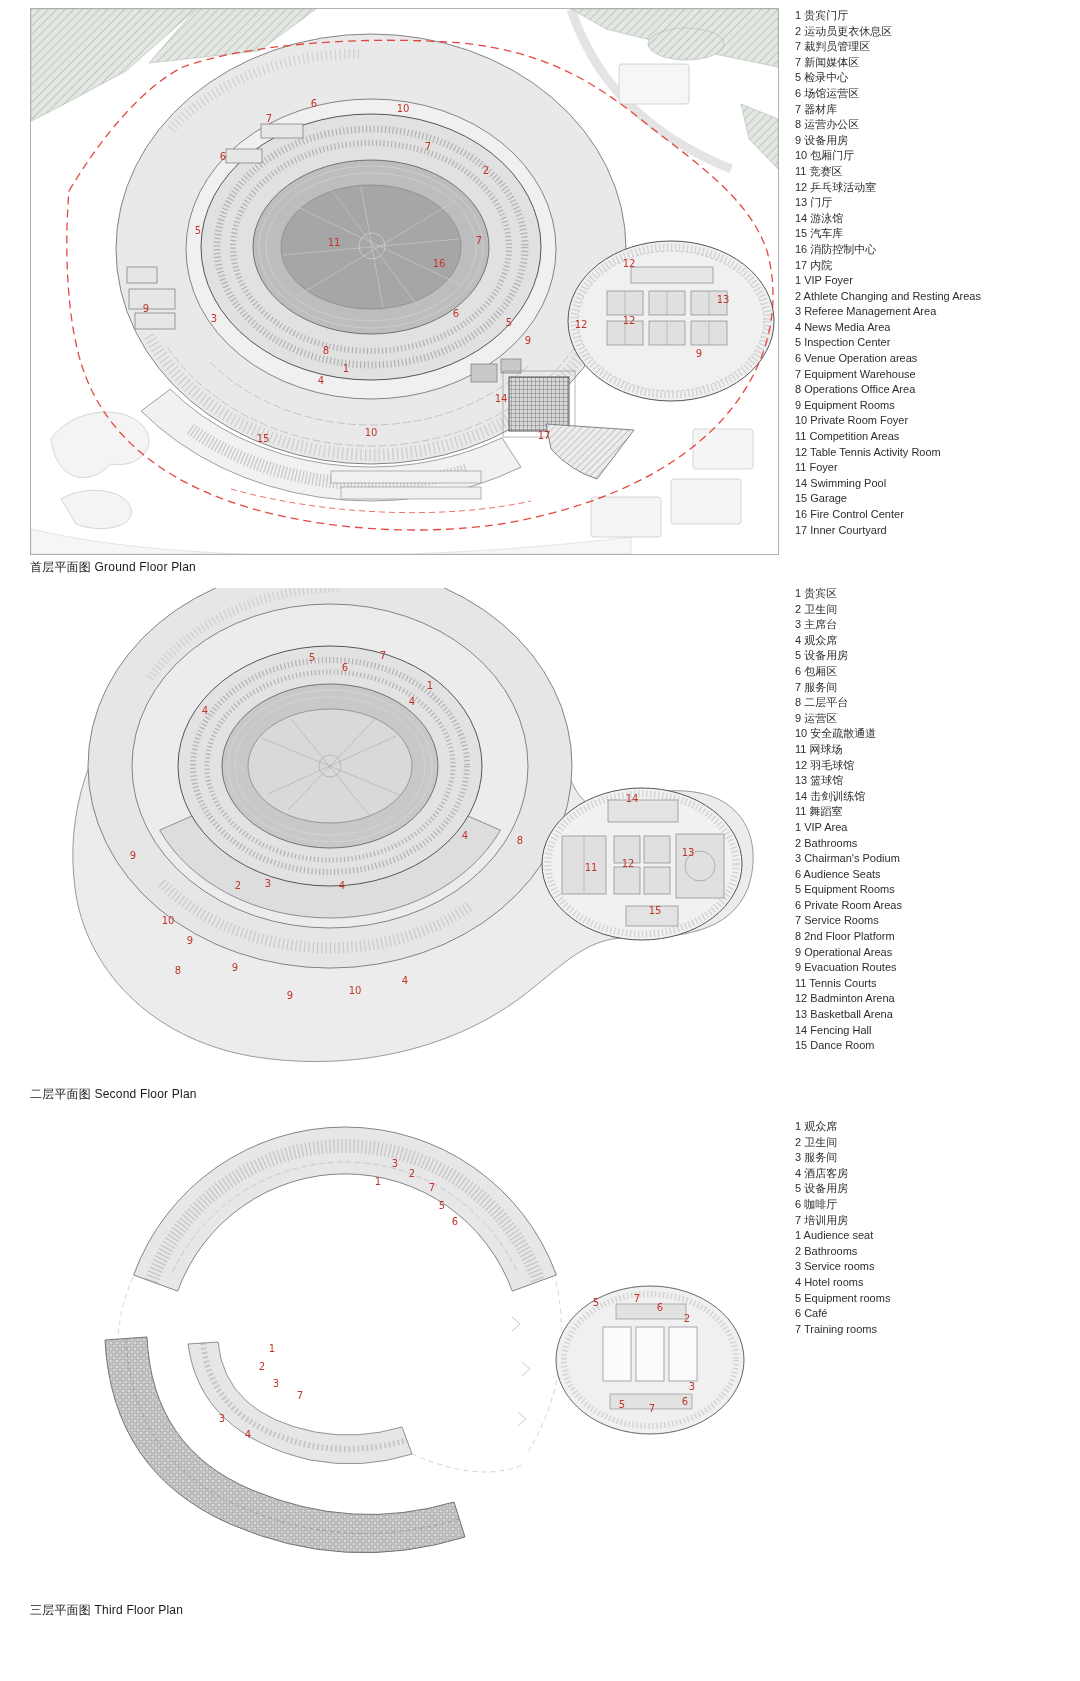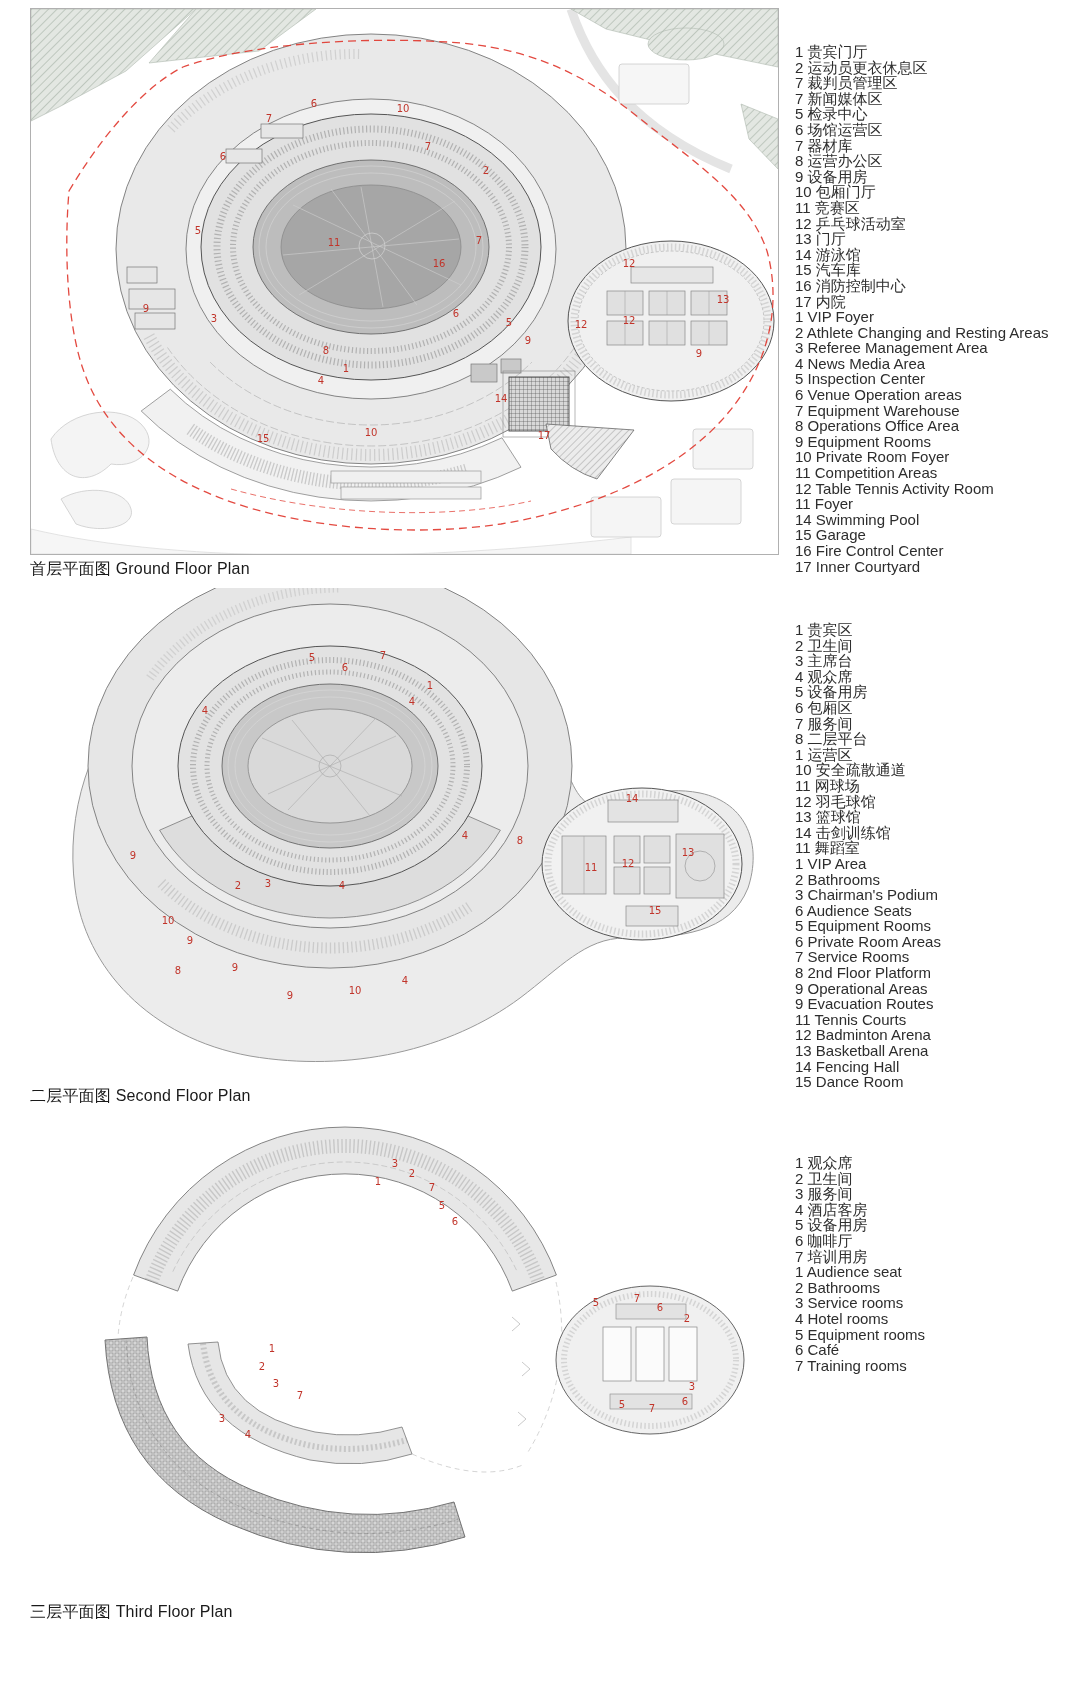--- a/index.html
+++ b/index.html
@@ -5,24 +5,24 @@
   html,body{margin:0;padding:0;}
   body{
     width:1080px;height:1681px;position:relative;background:#ffffff;
     font-family:"Liberation Sans","DejaVu Sans",sans-serif;color:#222;
     overflow:hidden;
   }
   .plan{position:absolute;}
   .plan svg{display:block;width:100%;height:100%;}
   .plan--framed{border:1px solid #b0b0b0;background:#fff;}
   .caption{
-    position:absolute;font-size:16px;color:#1a1a1a;letter-spacing:.2px;
+    position:absolute;font-size:12px;color:#1a1a1a;letter-spacing:.2px;
   }
   .legend{
-    position:absolute;width:283px;font-size:15px;line-height:15.6px;color:#2d2d2d;margin-top:36px;
+    position:absolute;width:283px;font-size:11px;line-height:15.6px;color:#2d2d2d;
   }
   .legend .line{white-space:nowrap;}
   .marker{
     position:absolute;transform:translate(-50%,-50%);
     font-size:10px;line-height:1;color:var(--marker-color,#c1342a);
     font-family:"DejaVu Sans",sans-serif;
   }
 </style>
 </head>
 <body>
@@ -302,21 +302,21 @@
 <div class="legend" style="left:795px;top:586px;">
   <div>
       <div class="line">1 贵宾区</div>
       <div class="line">2 卫生间</div>
       <div class="line">3 主席台</div>
       <div class="line">4 观众席</div>
       <div class="line">5 设备用房</div>
       <div class="line">6 包厢区</div>
       <div class="line">7 服务间</div>
       <div class="line">8 二层平台</div>
-      <div class="line">1 运营区</div>
+      <div class="line">9 运营区</div>
       <div class="line">10 安全疏散通道</div>
       <div class="line">11 网球场</div>
       <div class="line">12 羽毛球馆</div>
       <div class="line">13 篮球馆</div>
       <div class="line">14 击剑训练馆</div>
       <div class="line">11 舞蹈室</div>
     </div>
   <div>
       <div class="line">1 VIP Area</div>
       <div class="line">2 Bathrooms</div>

